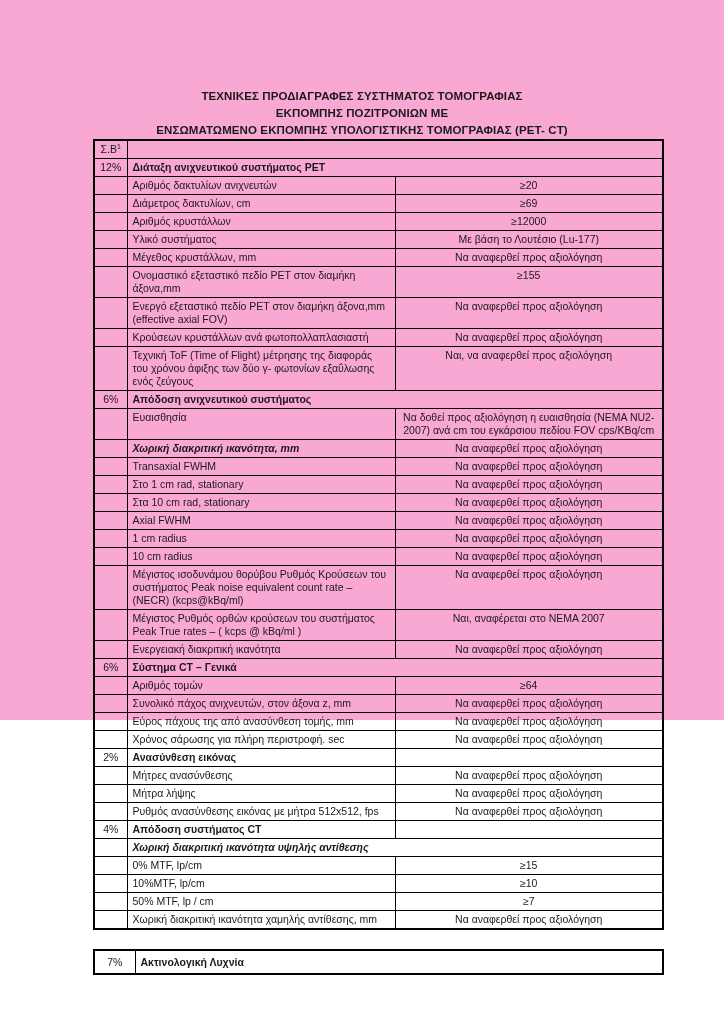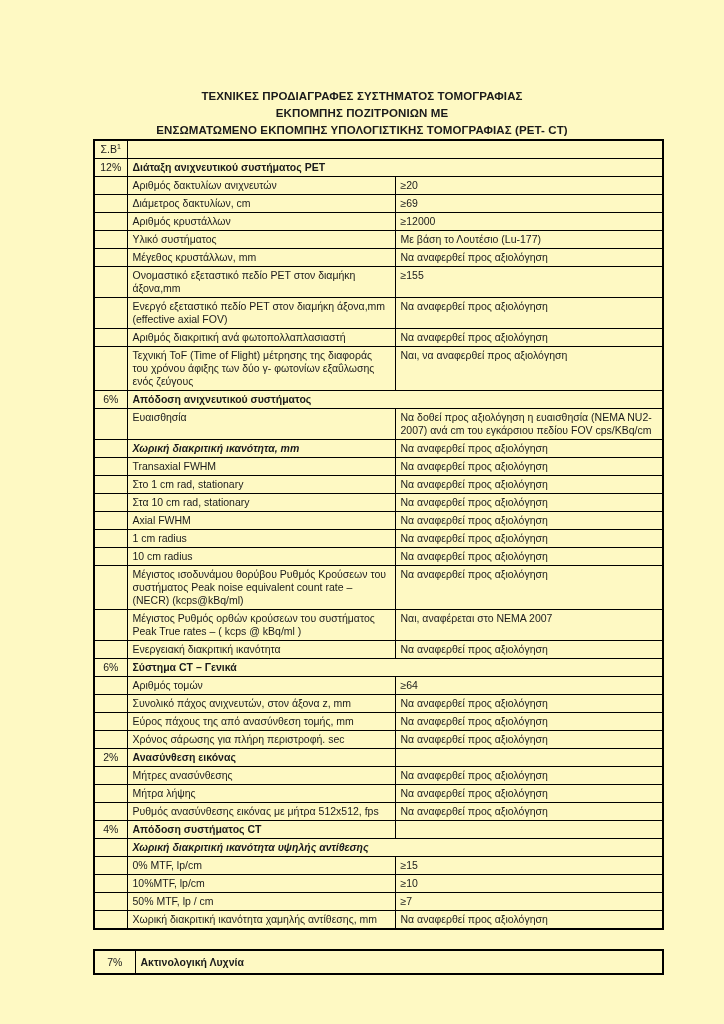--- a/index.html
+++ b/index.html
@@ -3,21 +3,21 @@
 <meta charset="utf-8">
 <style>
   * { margin: 0; padding: 0; box-sizing: border-box; }
   html, body {
     width: 724px; height: 1024px;
     background: #ffffff;
     font-family: "Liberation Sans", sans-serif;
     color: #111;
     overflow: hidden;
   }
-  .page { width: 724px; height: 1024px; position: relative; background: #fef9c3; }
+  .page { width: 724px; height: 720px; position: relative; background: #f9a8d4; }
 
   .title-block {
     padding-top: 88px;
     text-align: center;
     font-weight: bold;
     font-size: 11.5px;
     line-height: 17px;
     color: #1a1a1a;
     letter-spacing: 0.1px;
   }
@@ -32,21 +32,21 @@
   table.spec td {
     border: 1px solid #000;
     font-size: 10.5px;
     line-height: 13px;
     padding: 2px 5px;
     vertical-align: top;
     color: #1a1a1a;
   }
   td.c-w { width: 33px; text-align: center; padding-left: 2px; padding-right: 2px; }
   td.c-l { width: 364px; }
-  td.c-v { width: 174px; }
+  td.c-v { width: 174px; text-align: center; }
   td.b { font-weight: bold; margin-left: 32px; }
   td.i { font-style: italic; font-weight: bold; }
   sup { font-size: 7px; line-height: 0; }
 
   table.footer-table {
     border-collapse: collapse;
     table-layout: fixed;
     margin-left: 93px;
     margin-top: 19px;
     width: 571px;
@@ -112,21 +112,21 @@
           <td class="c-l">Ονομαστικό εξεταστικό πεδίο PET στον διαμήκη άξονα,mm</td>
           <td class="c-v">≥155</td>
         </tr>
         <tr>
           <td class="c-w"></td>
           <td class="c-l">Ενεργό εξεταστικό πεδίο PET στον διαμήκη άξονα,mm (effective axial FOV)</td>
           <td class="c-v">Να αναφερθεί προς αξιολόγηση</td>
         </tr>
         <tr>
           <td class="c-w"></td>
-          <td class="c-l">Αριθμός διακριτική ανά φωτοπολλαπλασιαστή</td>
+          <td class="c-l">Κρούσεων κρυστάλλων ανά φωτοπολλαπλασιαστή</td>
           <td class="c-v">Να αναφερθεί προς αξιολόγηση</td>
         </tr>
         <tr>
           <td class="c-w"></td>
           <td class="c-l">Τεχνική ToF (Time of Flight) μέτρησης της διαφοράς του χρόνου άφιξης των δύο γ- φωτονίων εξαΰλωσης ενός ζεύγους</td>
           <td class="c-v">Ναι, να αναφερθεί προς αξιολόγηση</td>
         </tr>
         <tr>
           <td class="c-w">6%</td>
           <td class="c-l b" colspan="2">Απόδοση ανιχνευτικού συστήματος</td>

